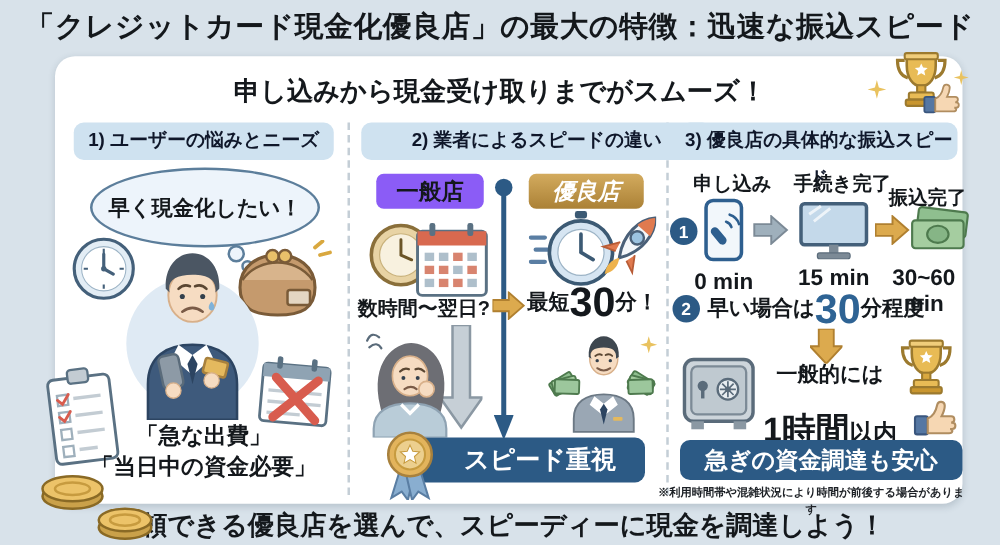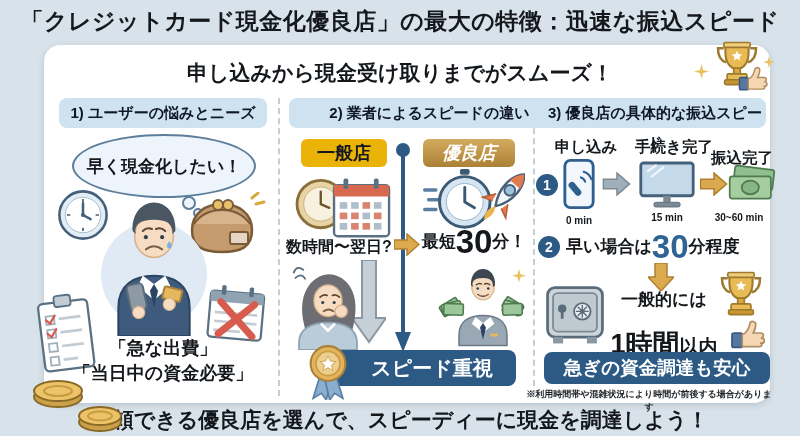--- a/index.html
+++ b/index.html
@@ -11,28 +11,28 @@
         box-shadow:0 2px 6px rgba(40,60,80,.18);}
   .subtitle{top:59px;left:100px;width:600px;text-align:center;font-size:21px;font-weight:bold;}
   .divider{top:98px;height:298px;border-left:2px dashed #c4ced6;width:0;}
   .phead{height:30px;background:#cfe2f0;border-radius:8px;text-align:center;line-height:30px;
          font-weight:bold;font-size:15px;color:#0f172a;}
   .bubble{left:72px;top:134px;width:180px;height:60px;background:#edf4fb;border:2px solid #5c7e9b;
           border-radius:50%;display:flex;align-items:center;justify-content:center;
           font-size:17px;font-weight:bold;}
   .bub-dot{background:#edf4fb;border:2px solid #5c7e9b;border-radius:50%;}
   .cap{font-size:18px;font-weight:bold;text-align:center;}
-  .pill-gray{background:#eab308;border-radius:6px;text-align:center;font-weight:bold;font-size:18px;line-height:28px;}
+  .pill-gray{background:#8b5cf6;border-radius:6px;text-align:center;font-weight:bold;font-size:18px;line-height:28px;}
   .pill-gold{background:linear-gradient(180deg,#d3ab5e,#ab8136);color:#fff;border-radius:6px;
              text-align:center;font-weight:bold;font-size:18px;line-height:28px;font-style:italic;}
   .navy-pill{background:#2c5a85;color:#fff;border-radius:8px;text-align:center;font-weight:bold;}
   .numbadge{width:22px;height:22px;border-radius:50%;background:#2c5a85;color:#fff;text-align:center;
             line-height:22px;font-size:14px;font-weight:bold;}
   .steplabel{font-size:15.5px;font-weight:bold;text-align:center;}
-  .steptime{font-size:10px;font-weight:bold;text-align:center;}
+  .steptime{font-size:18px;font-weight:bold;text-align:center;}
   .p2time{font-size:16px;font-weight:bold;text-align:center;}
   .bignum{font-size:33px;font-weight:bold;color:#2e6394;line-height:1;}
   .bigblack{font-size:27px;font-weight:bold;line-height:1;}
   .footer{top:406px;left:0;width:800px;text-align:center;font-size:21px;font-weight:bold;}
   .disclaimer{font-size:9px;font-weight:bold;text-align:center;color:#1c2025;}
   .row{display:flex;align-items:center;}
 </style>
 </head>
 <body>
 

